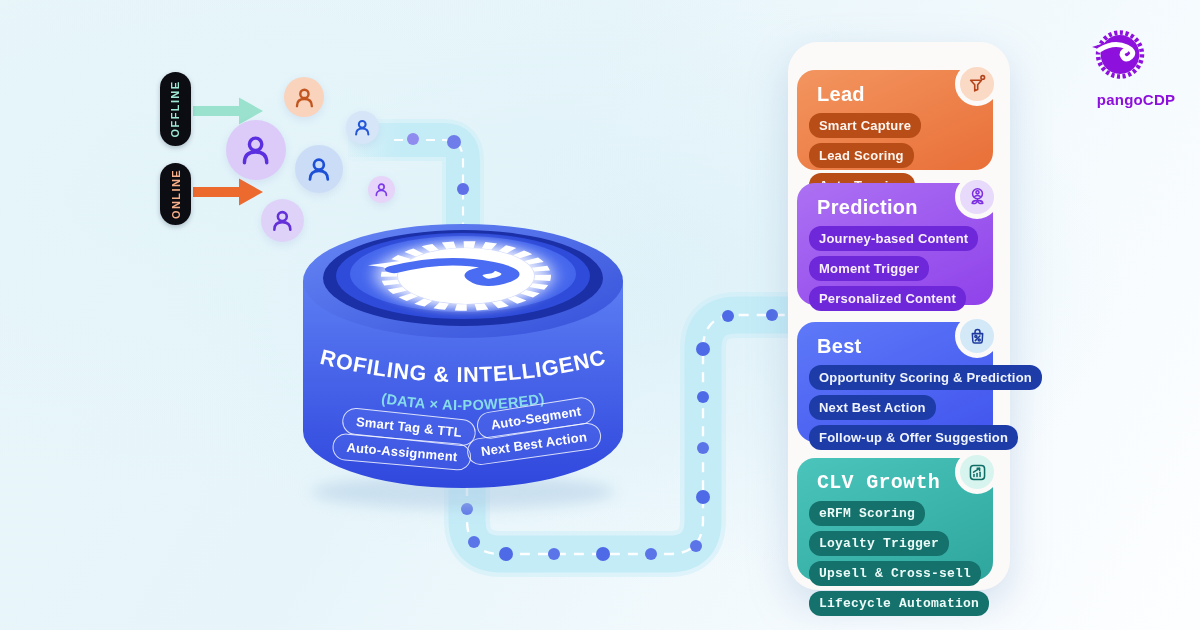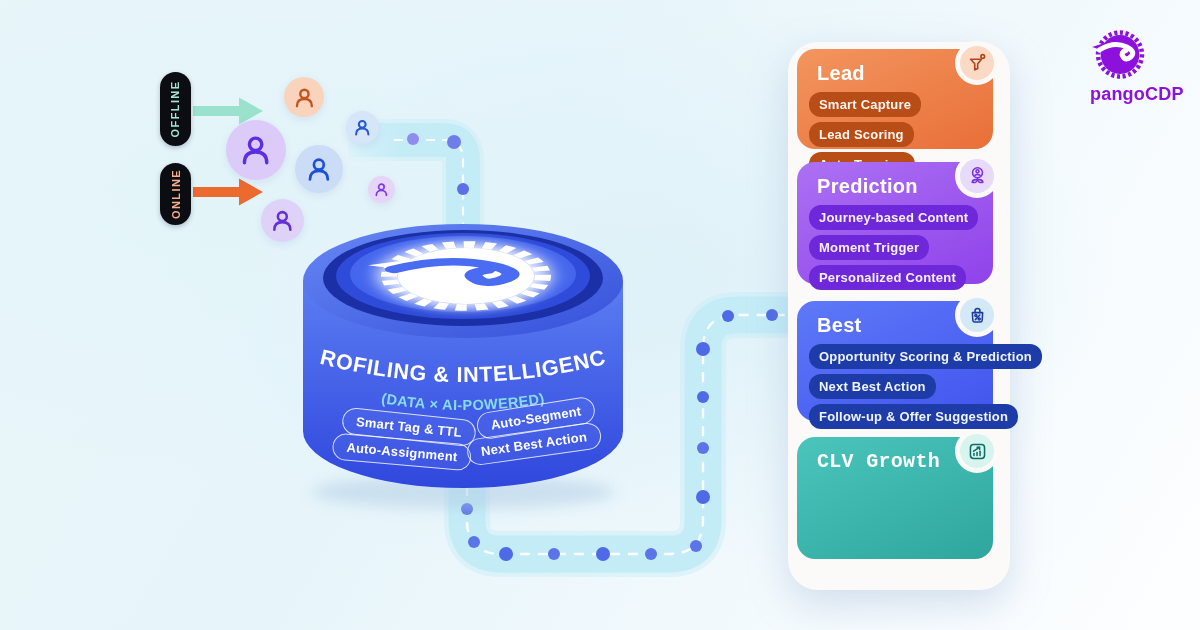--- a/index.html
+++ b/index.html
@@ -30,42 +30,42 @@
 
   
   .hub-pill{position:absolute;transform:translate(-50%,-50%);color:#fff;font-size:13px;font-weight:bold;
     border:1.5px solid rgba(255,255,255,.8);border-radius:17px;padding:5px 13px;white-space:nowrap;
     background:rgba(120,150,250,.15);letter-spacing:.2px;}
 
   
   .panel{position:absolute;left:788px;top:42px;width:222px;height:548px;background:#FCFAF8;
     border-radius:30px;box-shadow:0 14px 38px rgba(140,170,205,.35);}
   .card{position:relative;margin:0 17px 0 9px;width:196px;border-radius:18px;color:#fff;box-sizing:border-box;}
-  .card-lead{margin-top:7px;height:100px;background:linear-gradient(155deg,#F3955F,#E96F38);}
+  .card-lead{margin-top:28px;height:100px;background:linear-gradient(155deg,#F3955F,#E96F38);}
   .card-nurturing{margin-top:13px;height:122px;background:linear-gradient(155deg,#AC71F3,#8F42EA);}
   .card-sales{margin-top:17px;height:120px;background:linear-gradient(155deg,#5E79F8,#4154EE);}
   .card-clv{margin-top:16px;height:122px;background:linear-gradient(155deg,#4BC5BC,#2EA69E);font-family:Liberation Mono, monospace;}
   .card-title{font-size:20px;font-weight:bold;padding:13px 0 0 20px;letter-spacing:.3px;}
   .tags{display:flex;flex-wrap:wrap;gap:5px 6px;padding:7px 12px 0 12px;}
   .tag{font-size:13px;font-weight:bold;letter-spacing:.2px;padding:5px 10px;border-radius:12px;white-space:nowrap;color:#FFF6F0;}
   .card-lead .tag{background:#B84D18;}
   .card-nurturing .tag{background:#6F28D9;color:#F6F0FF;}
   .card-sales .tag{background:#1E3CA8;color:#EFF4FF;}
   .card-clv .tag{background:#14716B;color:#ECFBF8;}
   .icon-bubble{position:absolute;top:-8px;right:-6px;width:44px;height:44px;border-radius:50%;
     border:5px solid #FCFAF8;box-sizing:border-box;display:flex;align-items:center;justify-content:center;}
   .card-lead .icon-bubble{background:#FAD9C5;}
   .card-nurturing .icon-bubble{background:#E7DAFB;}
   .card-sales .icon-bubble{background:#D3E9F8;}
   .card-clv .icon-bubble{background:#D8F4EE;}
   .icon-bubble svg{width:21px;height:21px;}
 
   
   .brand{position:absolute;left:1090px;top:26px;width:92px;text-align:center;}
-  .brand-name{font-size:18px;font-weight:bold;color:#8E10DC;letter-spacing:.2px;margin-top:1px;}
+  .brand-name{font-size:15px;font-weight:bold;color:#8E10DC;letter-spacing:.2px;margin-top:8px;}
 
   .st{fill:none;stroke-linecap:round;stroke-linejoin:round;}
 </style>
 </head>
 <body>
 
 <div class="canvas">
 
   <svg class="scene" width="1200" height="630" viewBox="0 0 1200 630">
     <defs>
@@ -264,20 +264,26 @@
           <path d="M13.5 10.4 L8.7 15.3"></path>
           <circle cx="9.3" cy="11" r="1.1"></circle>
           <circle cx="12.8" cy="14.7" r="1.1"></circle>
         </g>
           </svg>
       </div>
     </div>
 
     <div class="card card-clv">
       <div class="card-title">CLV Growth</div>
+      <div class="tags">
+        <span class="tag">eRFM Scoring</span>
+        <span class="tag">Loyalty Trigger</span>
+        <span class="tag">Upsell &amp; Cross-sell</span>
+        <span class="tag">Lifecycle Automation</span>
+      </div>
       <div class="icon-bubble">
         <svg viewBox="0 0 22 22">
             <g class="st" stroke="#0E6E66" stroke-width="1.6">
           <rect x="3.6" y="3.6" width="14.8" height="14.8" rx="3.4"></rect>
           <path d="M7.3 15.2 V13.1"></path>
               <path d="M10.5 15.2 V12"></path>
               <path d="M13.7 15.2 V10.8"></path>
           <path d="M6.9 10.7 L13 6.7"></path>
               <path d="M10.6 6.5 H13.2 V9"></path>
         </g>

